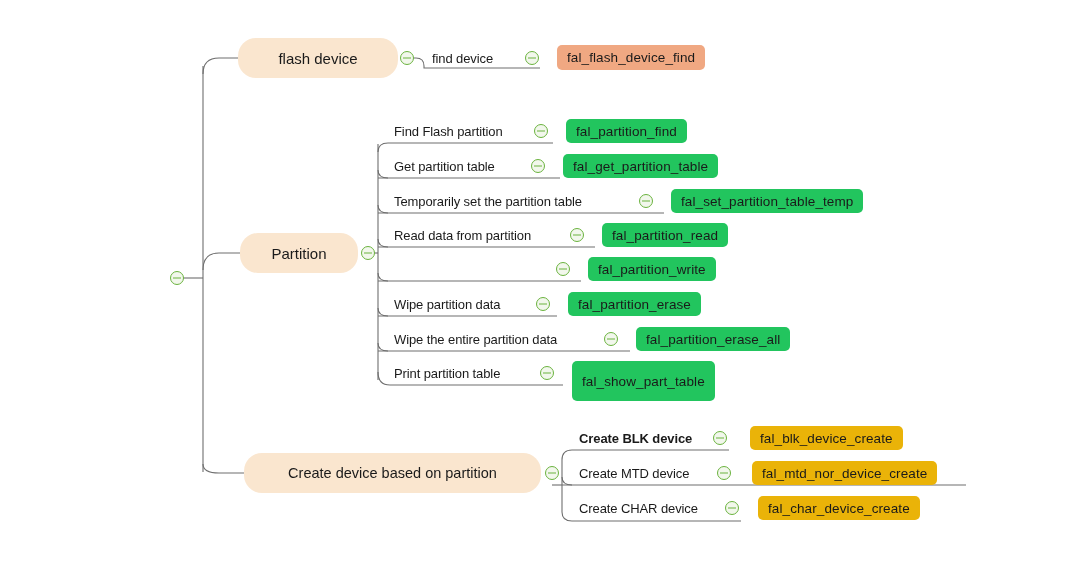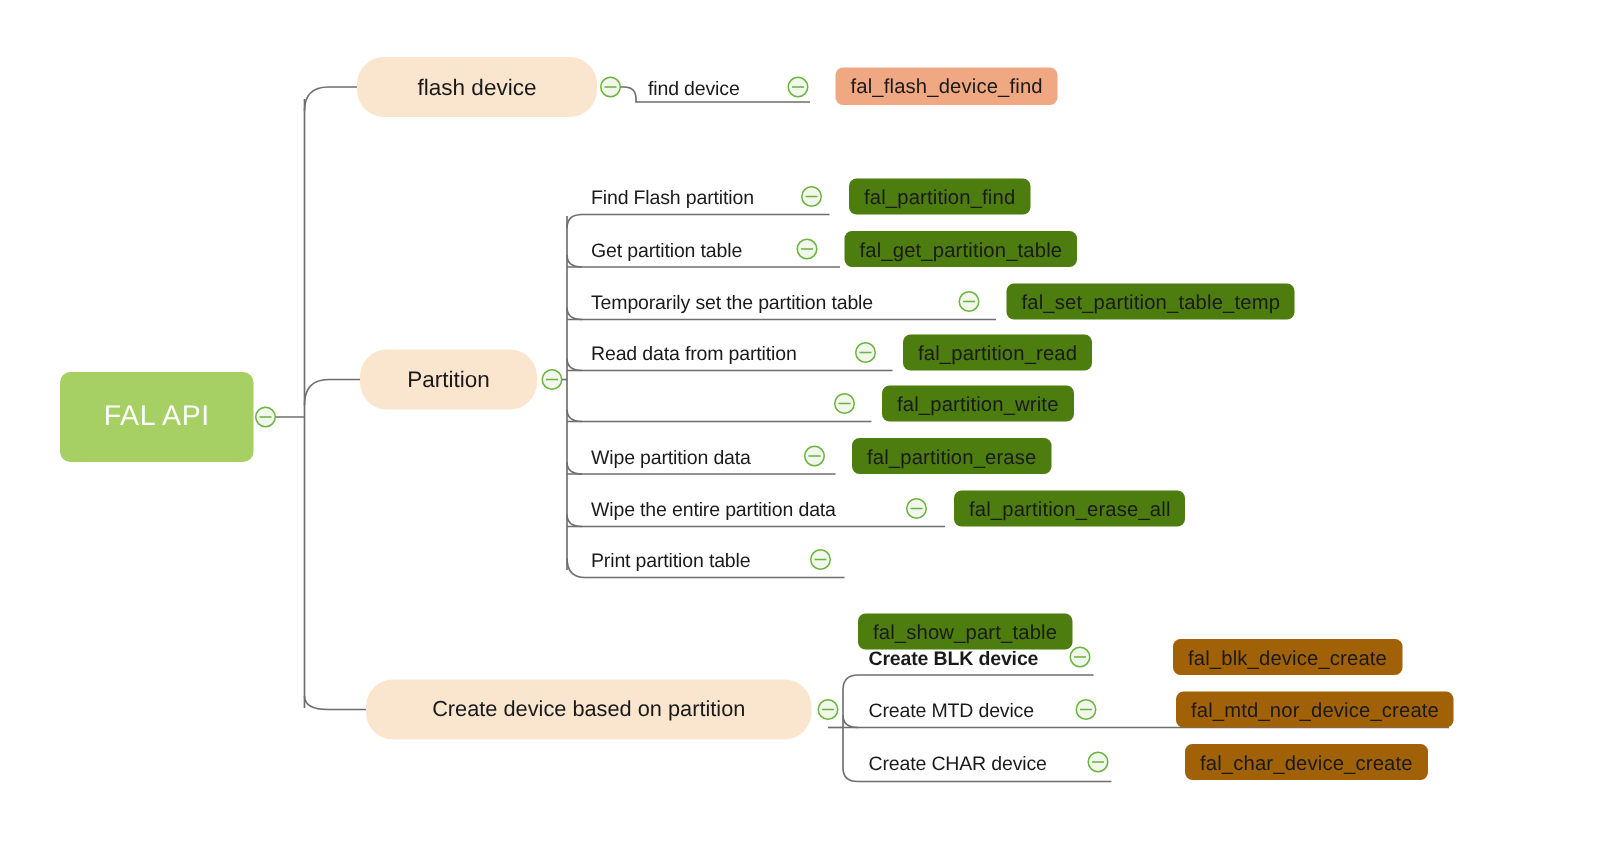--- a/index.html
+++ b/index.html
@@ -79,22 +79,22 @@
   
   .badge {
     border-radius: 5px;
     font-size: 13.5px;
     padding: 12px 10px;
     justify-content: center;
     letter-spacing: 0.1px;
     color: #1a1a1a;
   }
   .badge.orange { background: #f0a882; }
-  .badge.pink   { background: #4d7c0f; }
-  .badge.green  { background: #a16207; margin-left: 32px; }
+  .badge.pink   { background: #22c55e; }
+  .badge.green  { background: #eab308; }
 
   
   .toggle {
     position: absolute;
     width: 14px;
     height: 14px;
     border: 1.3px solid #6ab33e;
     border-radius: 50%;
     background: #f2f7ec;
     box-sizing: border-box;
@@ -149,23 +149,20 @@
     <line x1="368" y1="253" x2="378" y2="253"></line>
 
     <path d="M562,460 L562,512"></path>
     <path d="M562,460 Q562,450 572,450 L729,450"></path>
     <path d="M562,485 L966,485"></path>
     <path d="M562,512 Q562,521 572,521 L741,521"></path>
     <path d="M562,477 Q562,485 572,485"></path>
     <line x1="552" y1="485" x2="562" y2="485"></line>
   </svg>
 
-  <div class="node root-box" style="left:40px; top:248px; width:129px; height:60px;">
-    <span>FAL API</span>
-  </div>
   <div class="toggle" style="left:170px; top:271px;"></div>
 
   <div class="node topic-box" style="left:238px; top:38px; width:160px; height:40px;">
     <span>flash device</span>
   </div>
   <div class="toggle" style="left:400px; top:51px;"></div>
 
   <div class="node leaf-label" style="left:432px; top:47px; height:22px;">
     <span>find device</span>
   </div>
@@ -229,21 +226,21 @@
   </div>
   <div class="toggle" style="left:604px; top:332px;"></div>
   <div class="node badge pink" style="left:636px; top:327px; height:24px;">
     <span>fal_partition_erase_all</span>
   </div>
 
   <div class="node leaf-label" style="left:394px; top:363px; height:20px;">
     <span>Print partition table</span>
   </div>
   <div class="toggle" style="left:540px; top:366px;"></div>
-  <div class="node badge pink" style="left:572px; top:361px; height:24px;margin-top:48px;">
+  <div class="node badge pink" style="left:572px; top:361px; height:40px;">
     <span>fal_show_part_table</span>
   </div>
 
   <div class="node topic-box small" style="left:244px; top:453px; width:297px; height:40px;">
     <span>Create device based on partition</span>
   </div>
   <div class="toggle" style="left:545px; top:466px;"></div>
 
   <div class="node leaf-label" style="left:579px; top:428px; height:20px;font-weight:bold;">
     <span>Create BLK device</span>

